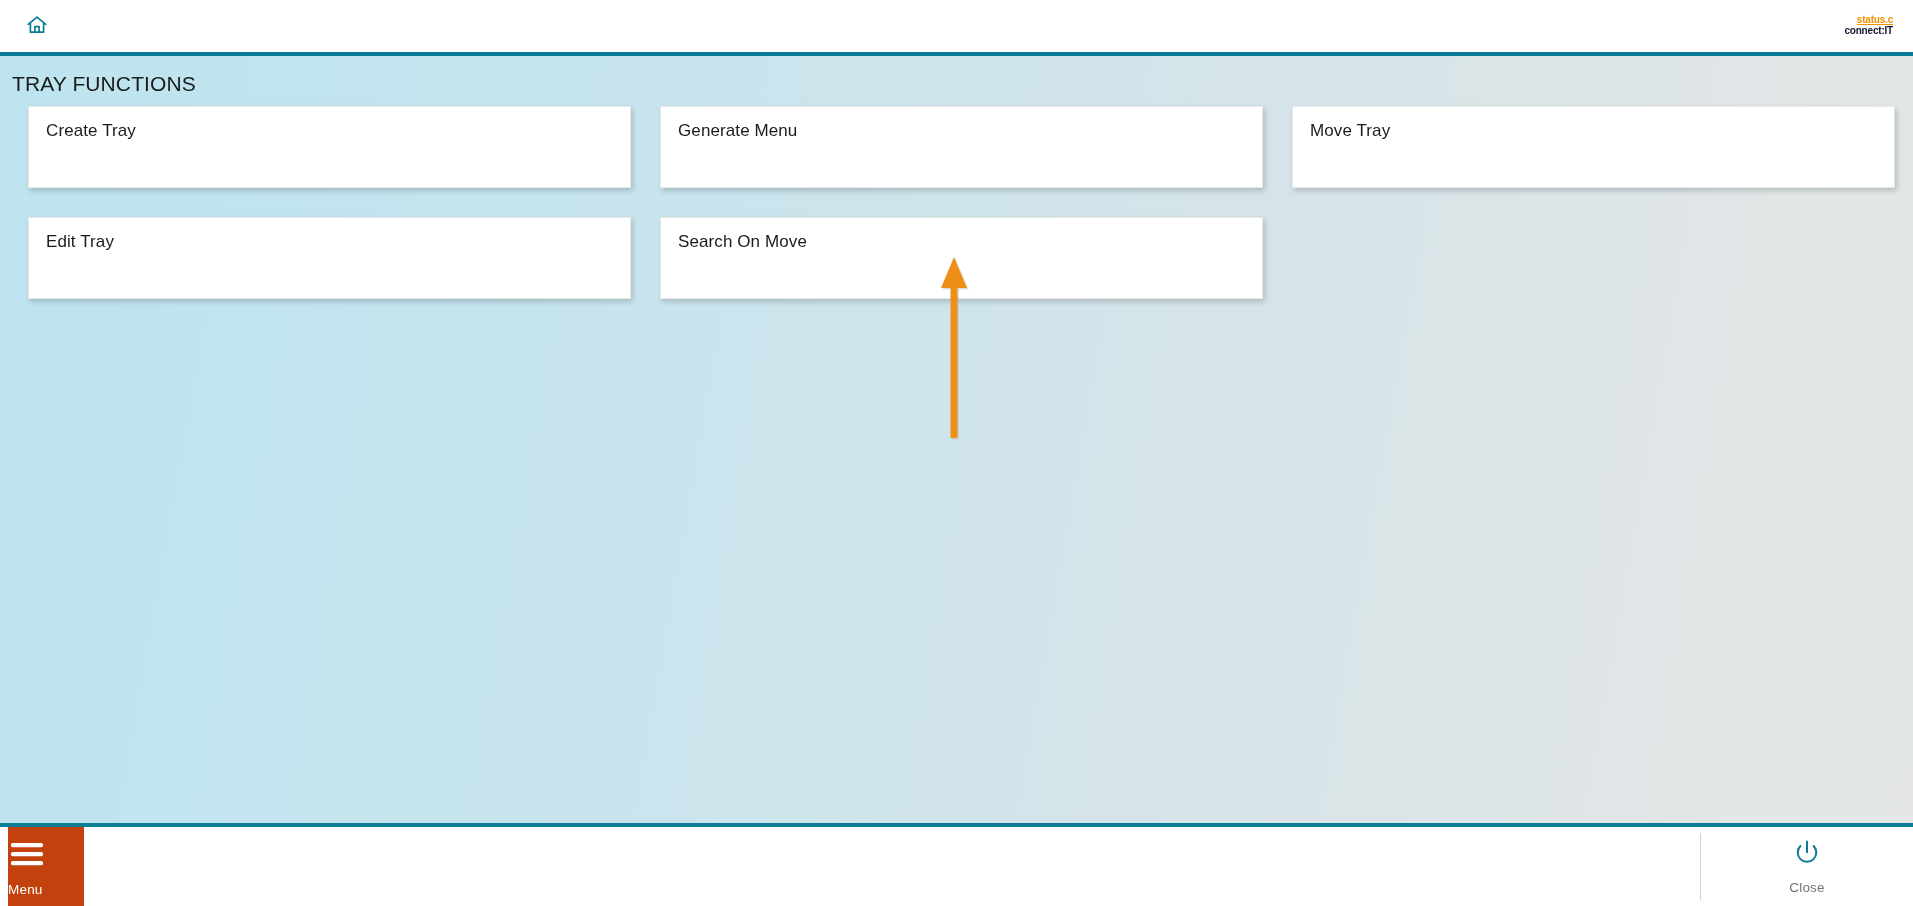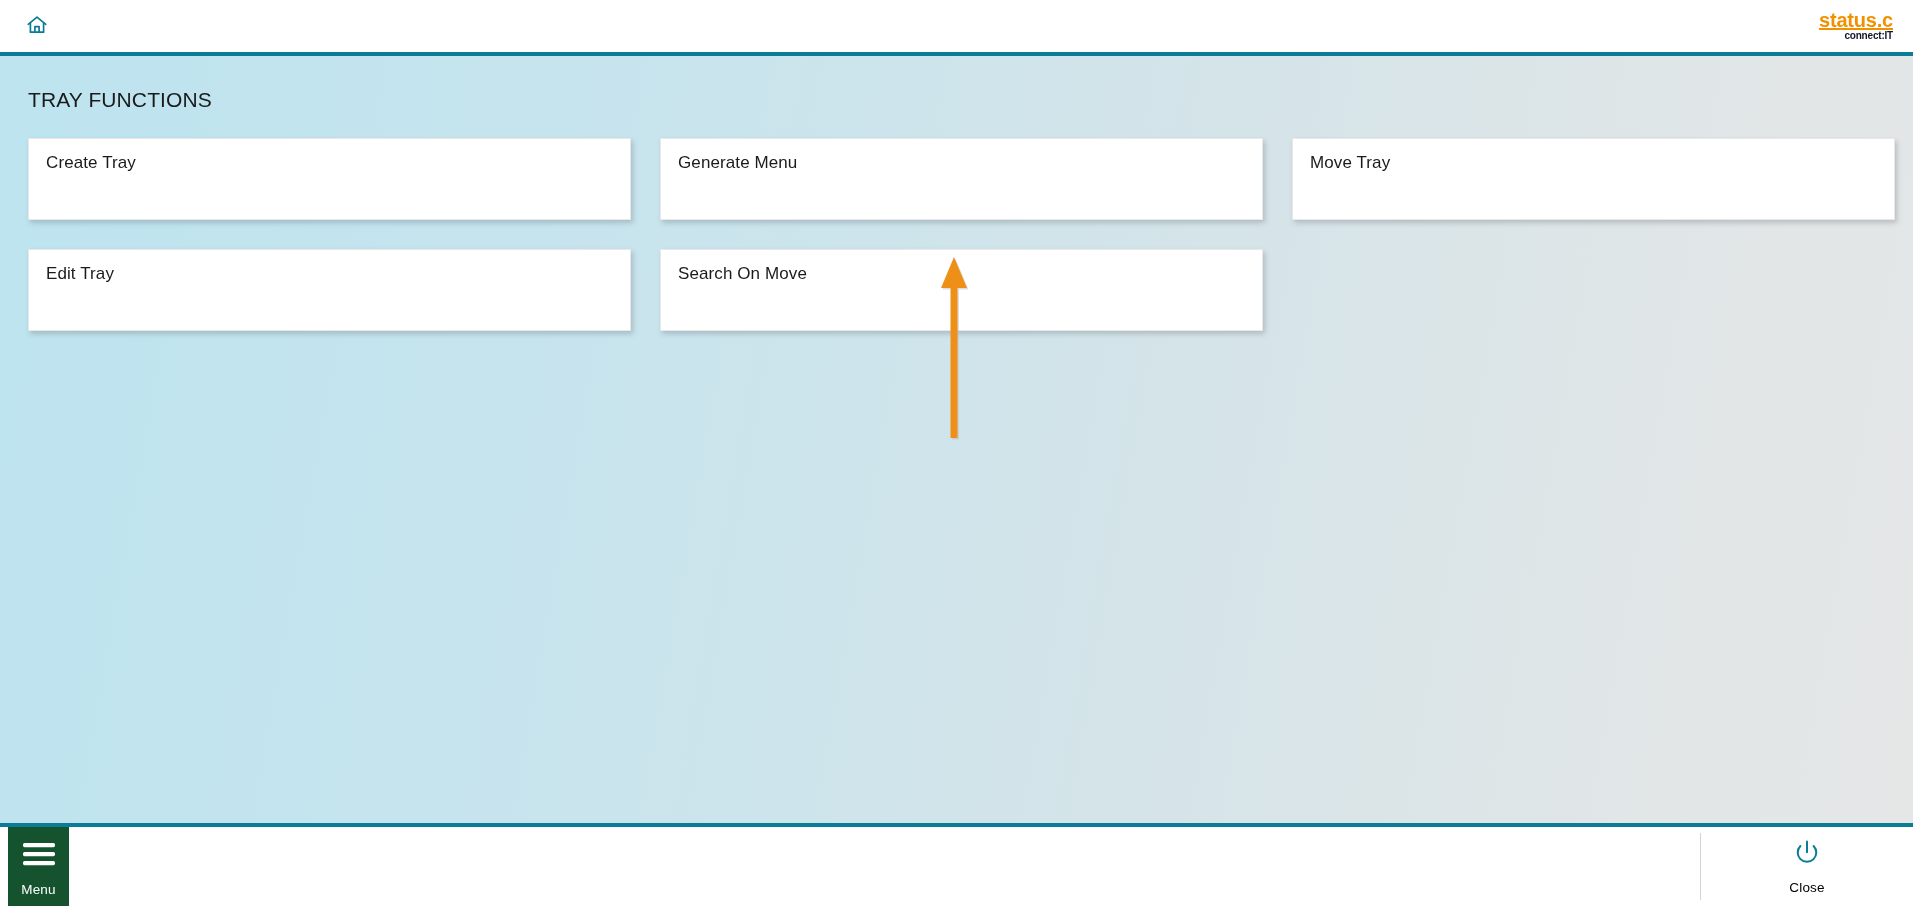--- a/index.html
+++ b/index.html
@@ -45,21 +45,21 @@
     border: none;
     padding: 0;
   }
   .logo {
     padding-right: 20px;
     text-align: right;
     line-height: 1.08;
     user-select: none;
   }
   .logo-top {
-    font-size: 20px;
+    font-size: 10px;
     font-weight: bold;
     color: #f29100;
     letter-spacing: -0.2px;
     display: block;
     text-decoration: underline;
   }
   .logo-bot {
     font-size: 10px;
     font-weight: bold;
     color: #0f172a;
@@ -74,21 +74,21 @@
   }
 
   
   .main {
     position: relative;
     flex: 1 1 auto;
     background: linear-gradient(100deg, #bde4ef 0%, #c6e4ee 28%, #d5e4e9 62%, #e2e6e7 88%, #e5e7e7 100%);
     overflow: hidden;
   }
   .page-title {
-    margin: 16px;
+    margin: 0;
     padding: 16px 0 10px 12px;
     font-size: 21px;
     font-weight: normal;
     color: #1b1b1b;
     letter-spacing: 0.1px;
   }
   .tile-grid {
     position: relative;
     display: grid;
     grid-template-columns: repeat(3, 603px);
@@ -144,27 +144,27 @@
   .bottombar {
     position: relative;
     flex: 0 0 79px;
     height: 79px;
     background: #ffffff;
     display: flex;
     align-items: stretch;
     justify-content: space-between;
   }
   .menu-btn {
-    width: 61px;
+    width: 76px;
     margin-left: 8px;
-    background: #14532d;
+    background: #c2410c;
     color: #ffffff;
     display: flex;
     flex-direction: column;
-    align-items: center;
+    align-items: flex-start;
     justify-content: center;
     cursor: pointer;
     border: none;
     padding: 0;
     font-family: inherit;
   }
   .menu-icon {
     display: block;
     margin-top: 4px;
   }
@@ -190,21 +190,21 @@
     align-items: center;
     justify-content: center;
     cursor: pointer;
     background: transparent;
     border: none;
     padding: 0;
     font-family: inherit;
   }
   .close-label {
     font-size: 13.5px;
-    color: #000000;
+    color: #737373;
     margin-top: 9px;
     letter-spacing: 0.2px;
   }
 </style>
 </head>
 <body>
 
 <div id="app">
 
   <div class="topbar">

